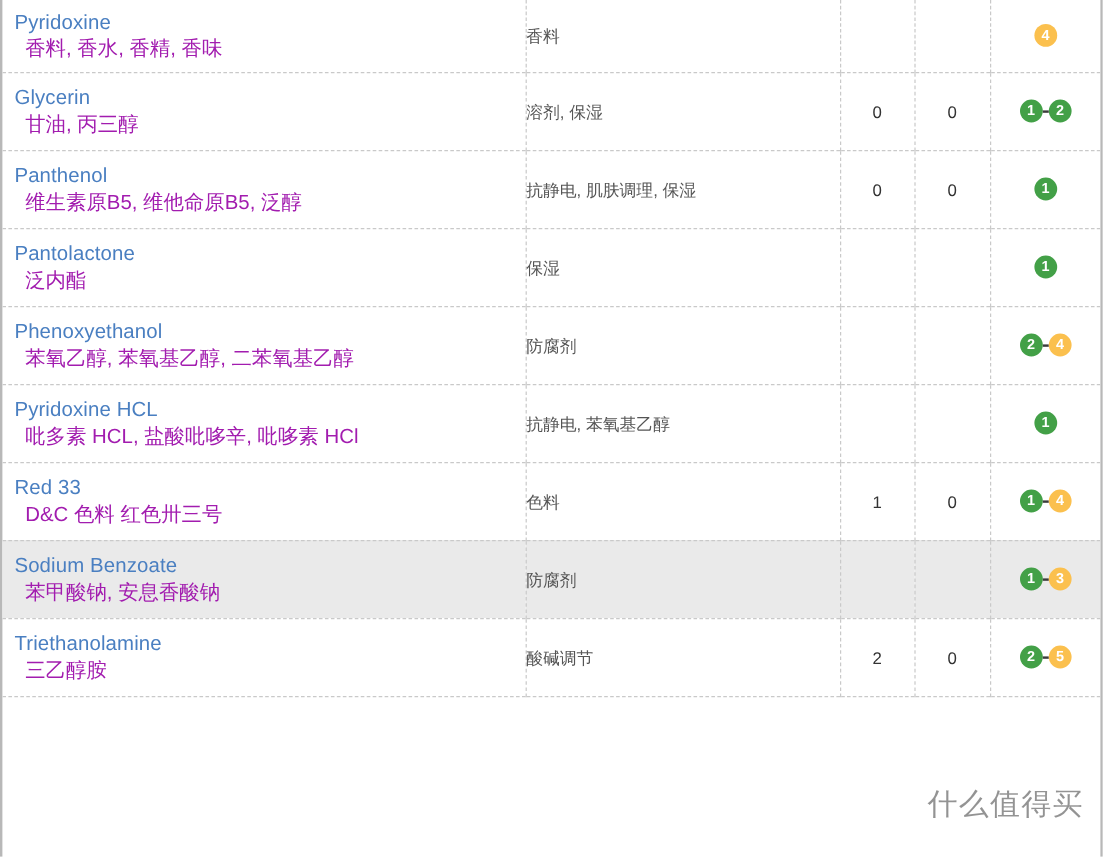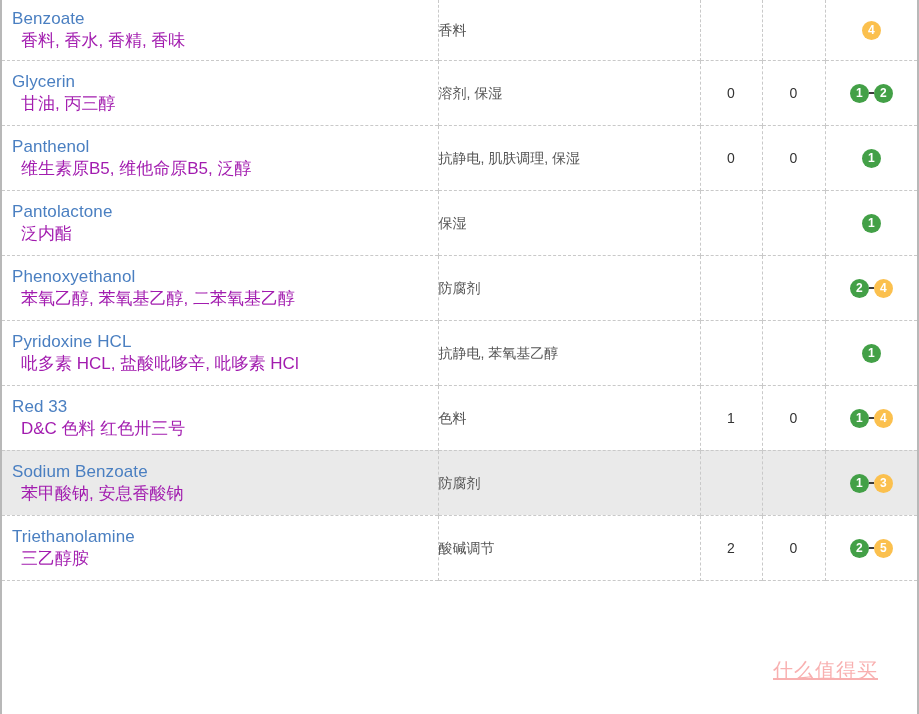--- a/index.html
+++ b/index.html
@@ -138,46 +138,45 @@
     width: 31px; height: 31px;
     border: 2px solid #ffffff;
     border-radius: 50%;
     color: #ffffff;
     font-size: 17px;
     line-height: 27px;
     text-align: center;
     flex: 0 0 auto;
   }
   #watermark .wm-text {
-    color: #ef4444;
-    font-size: 20px;
+    color: #000000;
+    font-size: 25px;
     line-height: 31px;
     letter-spacing: 1px;
     white-space: nowrap;
-    text-decoration: underline;
   }
 </style>
 </head>
 <body>
 
 <div id="ingredient-table">
 
   <table class="tbl">
     <colgroup>
       <col class="c-name">
       <col class="c-func">
       <col class="c-num1">
       <col class="c-num2">
       <col class="c-badge">
     </colgroup>
     <tbody id="tbody">
         <tr class="row" style="height: 60px;">
           <td>
             <div class="cell-name">
-              <a class="ing-en">Benzoate</a>
+              <a class="ing-en">Pyridoxine</a>
               <span class="ing-cn">香料, 香水, 香精, 香味</span>
             </div>
           </td>
           <td class="cell-func">香料</td>
           <td class="cell-num"></td>
           <td class="cell-num"></td>
           <td class="cell-badge col-last"><span class="badge-group">
               <span class="badge orange">4</span>
             </span></td>
         </tr>

